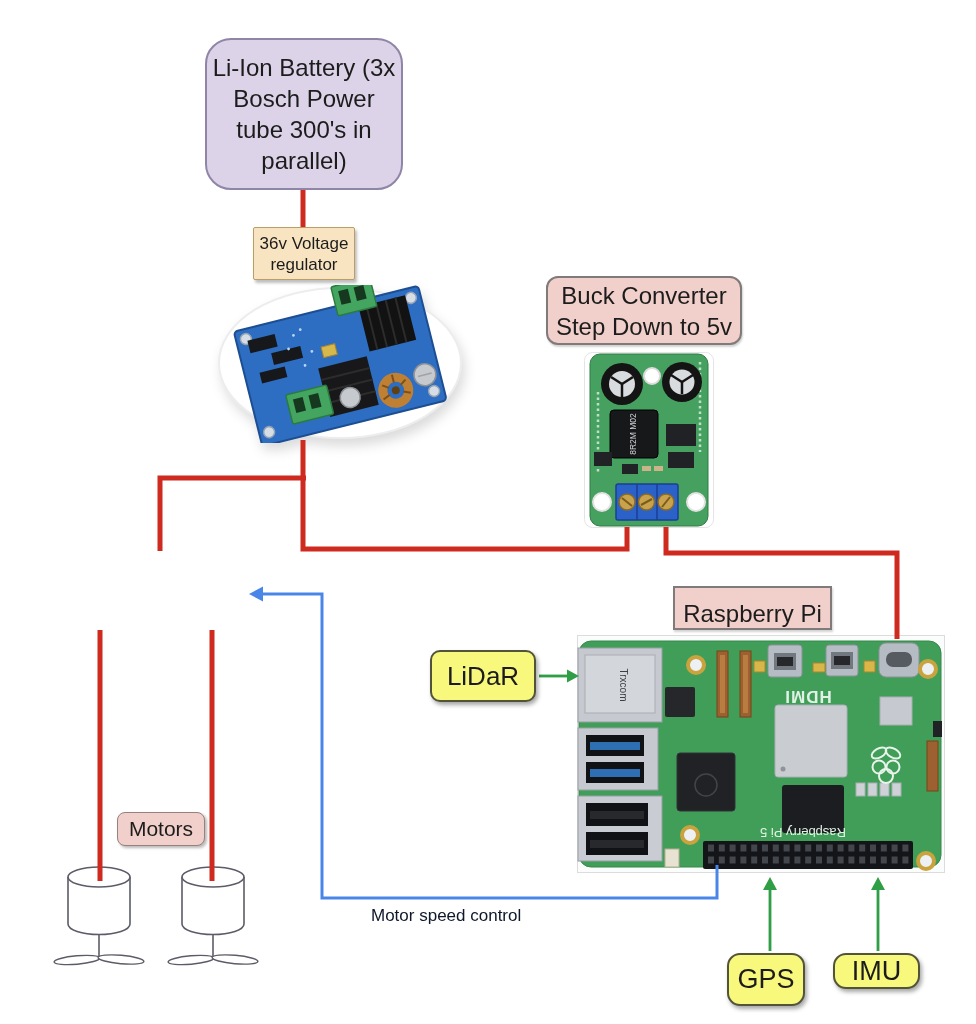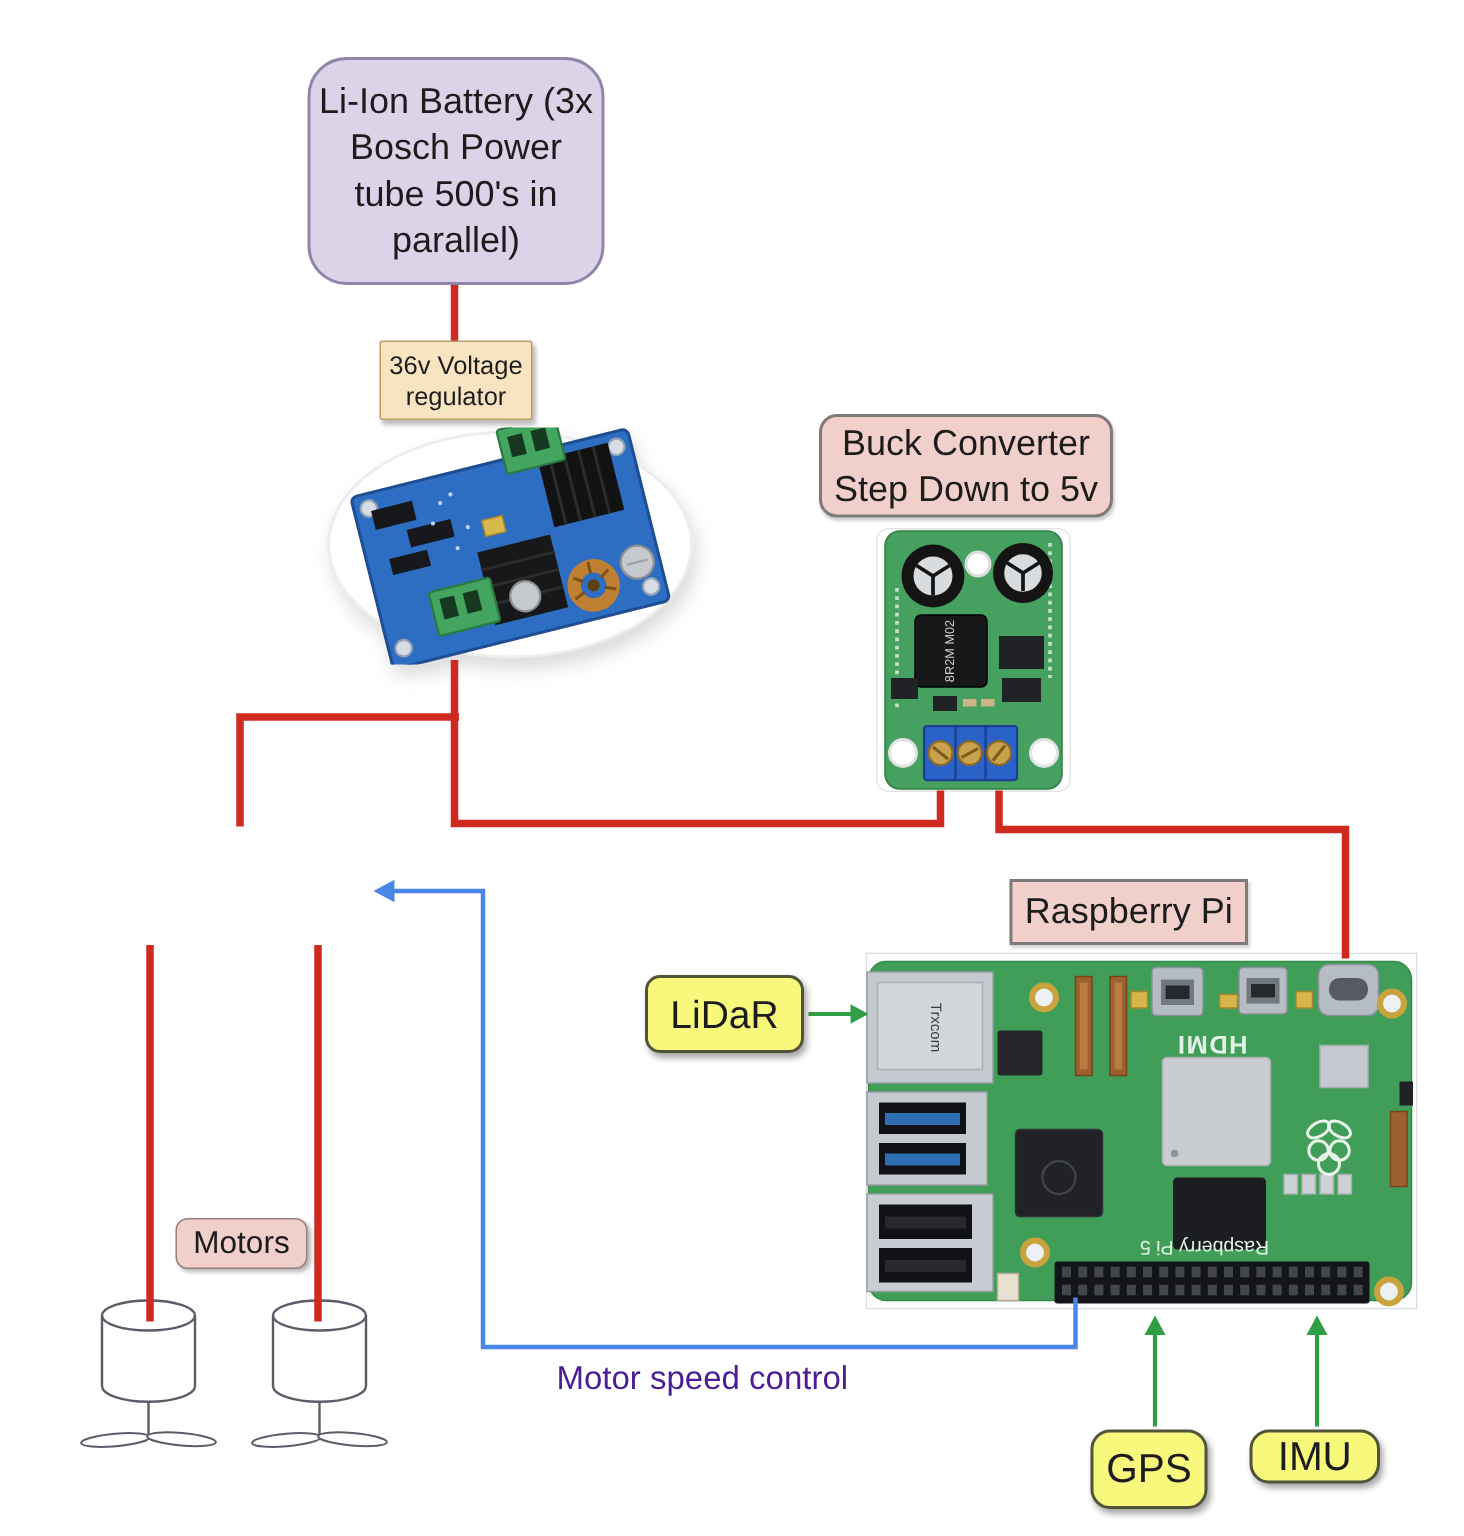--- a/index.html
+++ b/index.html
@@ -19,34 +19,34 @@
     border:1px solid var(--tan-border);border-radius:2px;font-size:17px;line-height:21px;
     box-shadow:2px 3px 3px rgba(110,110,110,.45);}
   .buck-label{left:546px;top:276px;width:196px;height:69px;background:var(--pink-fill);
     border:2px solid var(--pink-border);border-radius:12px;font-size:24px;line-height:31px;
     box-shadow:1px 2px 2px rgba(0,0,0,.18);}
   .motor-driver{left:90px;top:550px;width:157px;height:80px;background:var(--lavender-fill);
     border:2px solid var(--lavender-border);border-radius:16px;font-size:26px;
     box-shadow:1px 2px 3px rgba(0,0,0,.18);}
   .pi-label{left:673px;top:586px;width:159px;height:44px;background:var(--pink-fill);
     border:2px solid var(--pink-border);border-radius:0;font-size:24px;
-    box-shadow:1px 2px 2px rgba(0,0,0,.18);}
+    box-shadow:1px 2px 2px rgba(0,0,0,.18);align-items:flex-end;}
   .lidar{left:430px;top:650px;width:106px;height:52px;background:var(--yellow-fill);
     border:2px solid var(--yellow-border);border-radius:10px;font-size:26px;
     box-shadow:2px 3px 4px rgba(0,0,0,.35);}
   .motors-label{left:117px;top:812px;width:88px;height:34px;background:var(--pink-fill);
     border:1.5px solid #97807e;border-radius:8px;font-size:21px;
     box-shadow:2px 2px 3px rgba(0,0,0,.28);}
   .gps{left:727px;top:953px;width:78px;height:53px;background:var(--yellow-fill);
     border:2px solid var(--yellow-border);border-radius:13px;font-size:27px;
     box-shadow:2px 3px 4px rgba(0,0,0,.35);}
   .imu{left:833px;top:953px;width:87px;height:36px;background:var(--yellow-fill);
     border:2px solid var(--yellow-border);border-radius:13px;font-size:27px;
     box-shadow:2px 3px 4px rgba(0,0,0,.35);}
-  .edge-label{position:absolute;left:371px;top:906px;z-index:3;font-size:22px;color:#4c1d95;}
+  .edge-label{position:absolute;left:371px;top:906px;z-index:3;font-size:17px;color:#0f172a;}
   .regulator-photo{left:216px;top:285px;width:248px;height:158px;filter:drop-shadow(3px 7px 6px rgba(0,0,0,.14));}
   .buck-photo{left:584px;top:352px;width:130px;height:176px;}
   .pi-photo{left:577px;top:635px;width:368px;height:238px;}
   .line-power{stroke:var(--power-line);stroke-width:5;fill:none;}
   .line-control{stroke:var(--control-line);stroke-width:3;fill:none;}
   .arrow-control{fill:var(--control-line);stroke:none;}
   .line-sensor{stroke:var(--sensor-line);stroke-width:2.8;fill:none;}
   .arrow-sensor{fill:var(--sensor-line);stroke:none;}
   .motor-body{fill:#ffffff;stroke:#5c5c68;stroke-width:1.6;}
   .motor-stem{stroke:#5c5c68;stroke-width:1.6;}
@@ -273,21 +273,21 @@
       <path class="line-sensor" d="M770,951 L770,889"></path>
       <polygon class="arrow-sensor" points="770,877 763,890 777,890"></polygon>
     </g>
     <g>
       <path class="line-sensor" d="M878,951 L878,889"></path>
       <polygon class="arrow-sensor" points="878,877 871,890 885,890"></polygon>
     </g>
   </svg>
 
   <div class="node battery">
-    <span>Li-Ion Battery (3x Bosch Power tube 500's in parallel)</span>
+    <span>Li-Ion Battery (3x Bosch Power tube 300's in parallel)</span>
   </div>
   <div class="node regulator">
     <span>36v Voltage regulator</span>
   </div>
   <div class="node buck-label">
     <span>Buck Converter Step Down to 5v</span>
   </div>
   <div class="node pi-label">
     <span>Raspberry Pi</span>
   </div>

